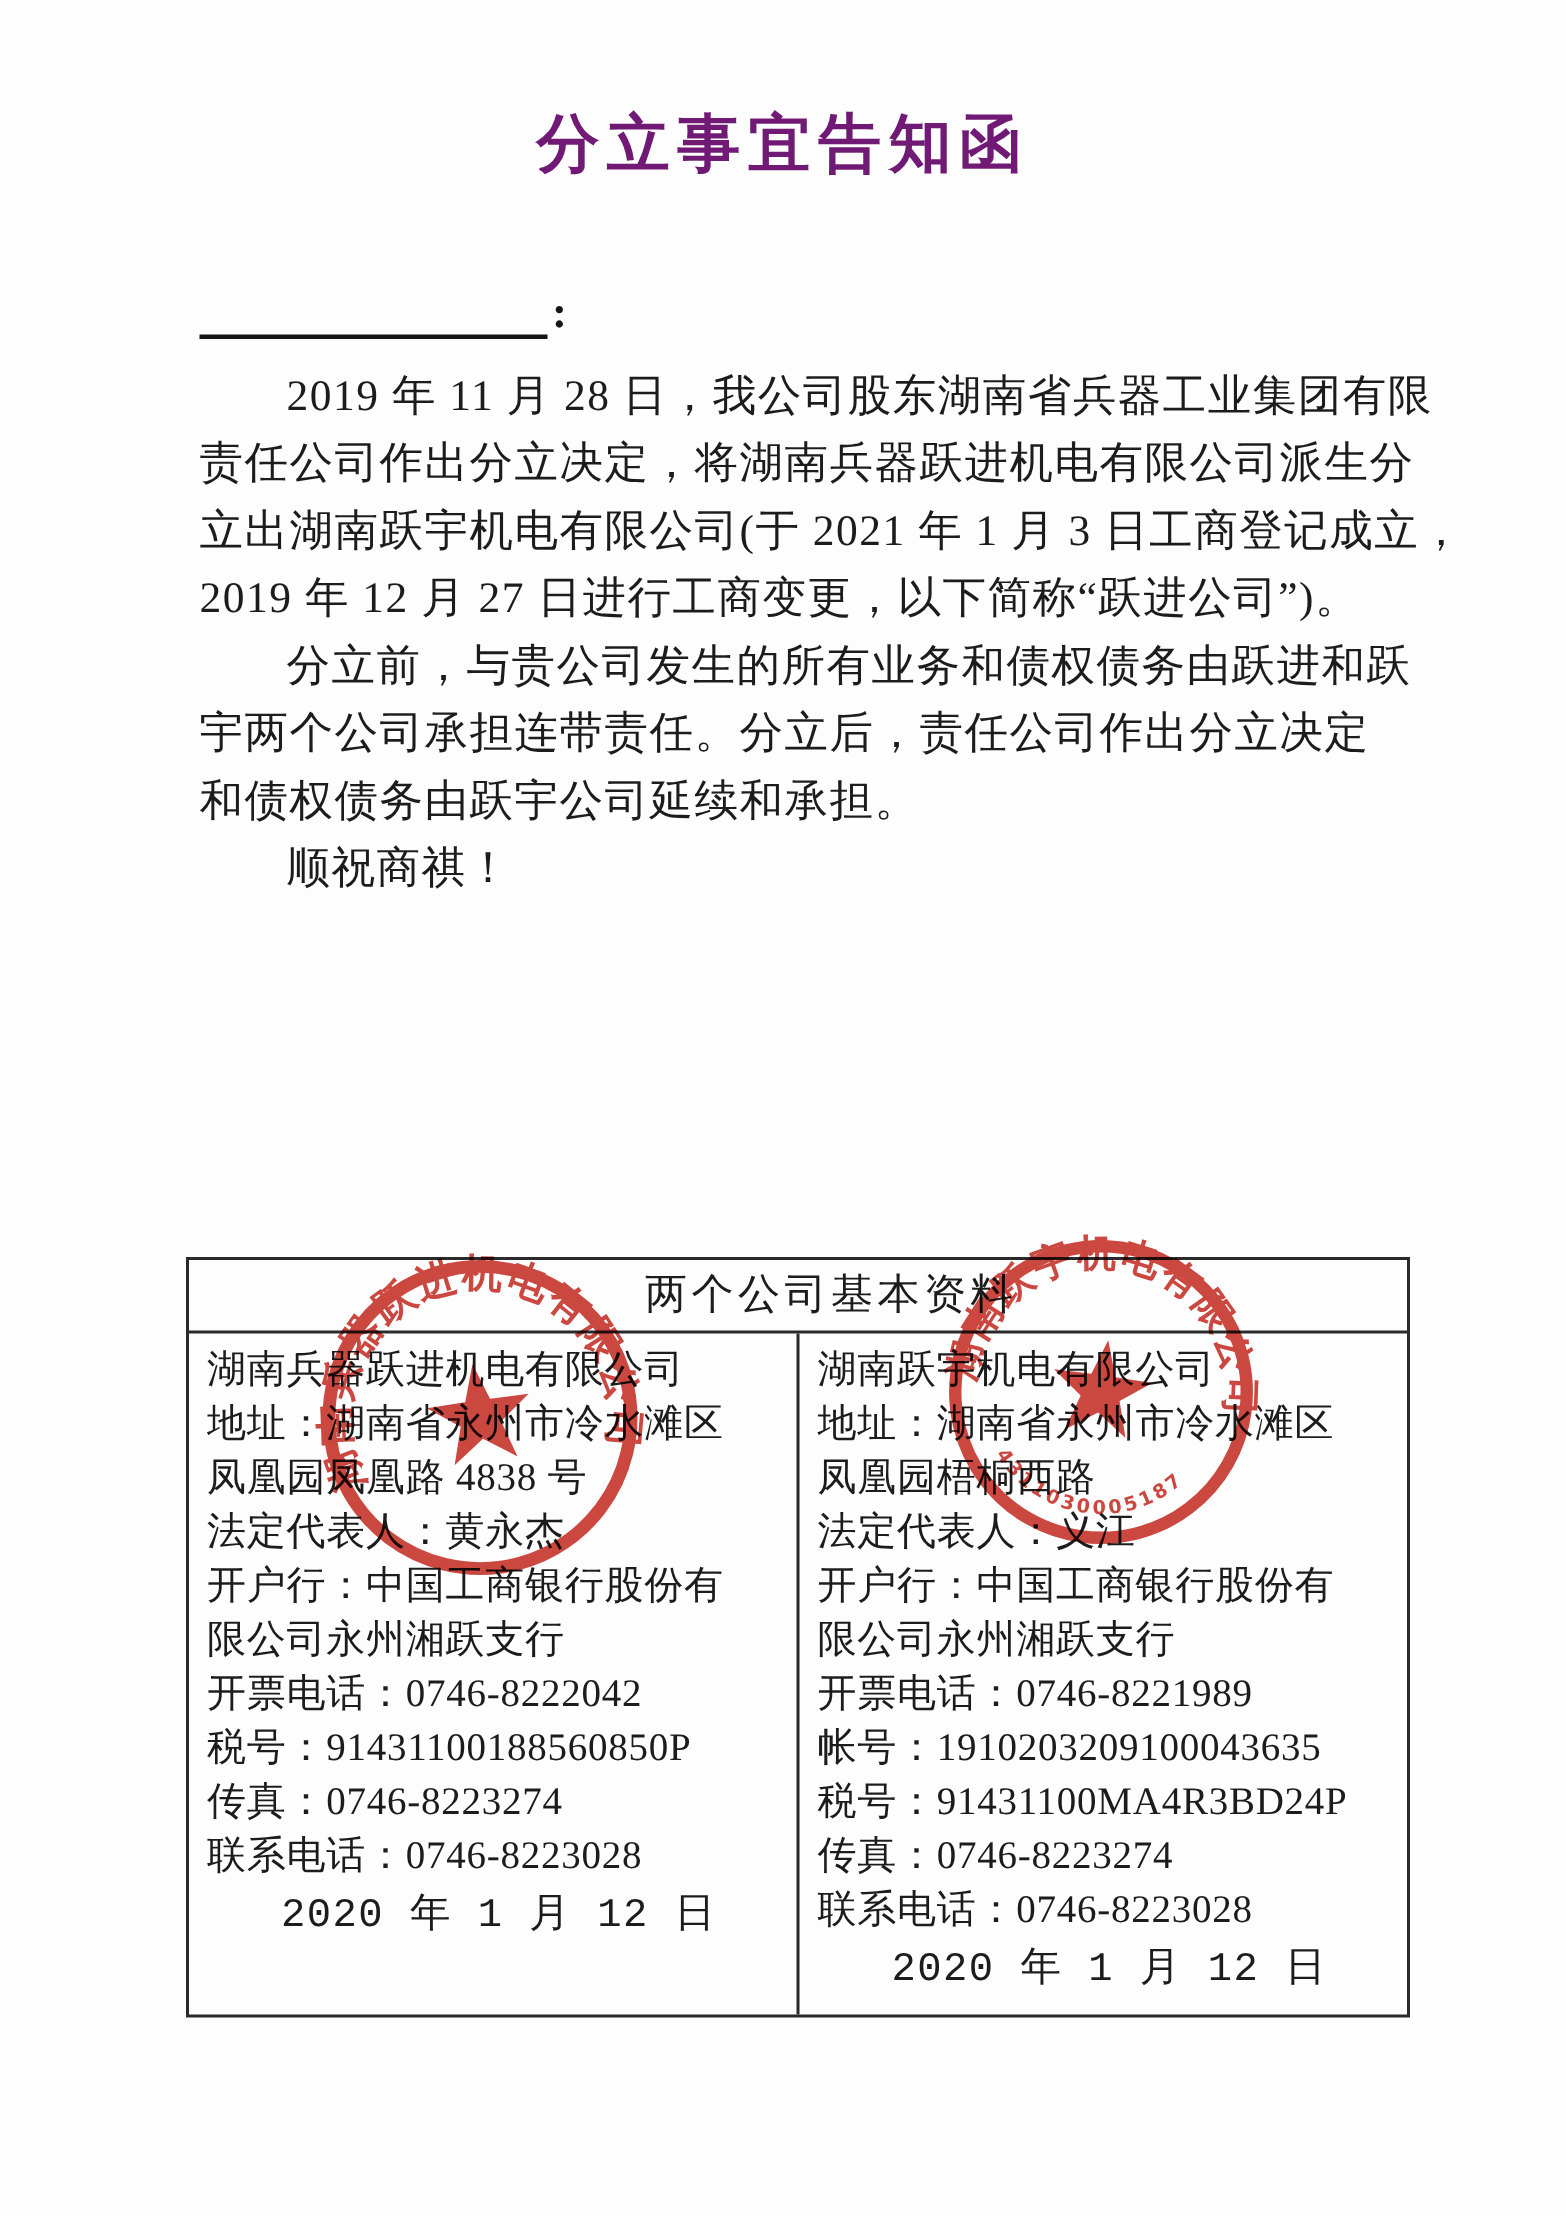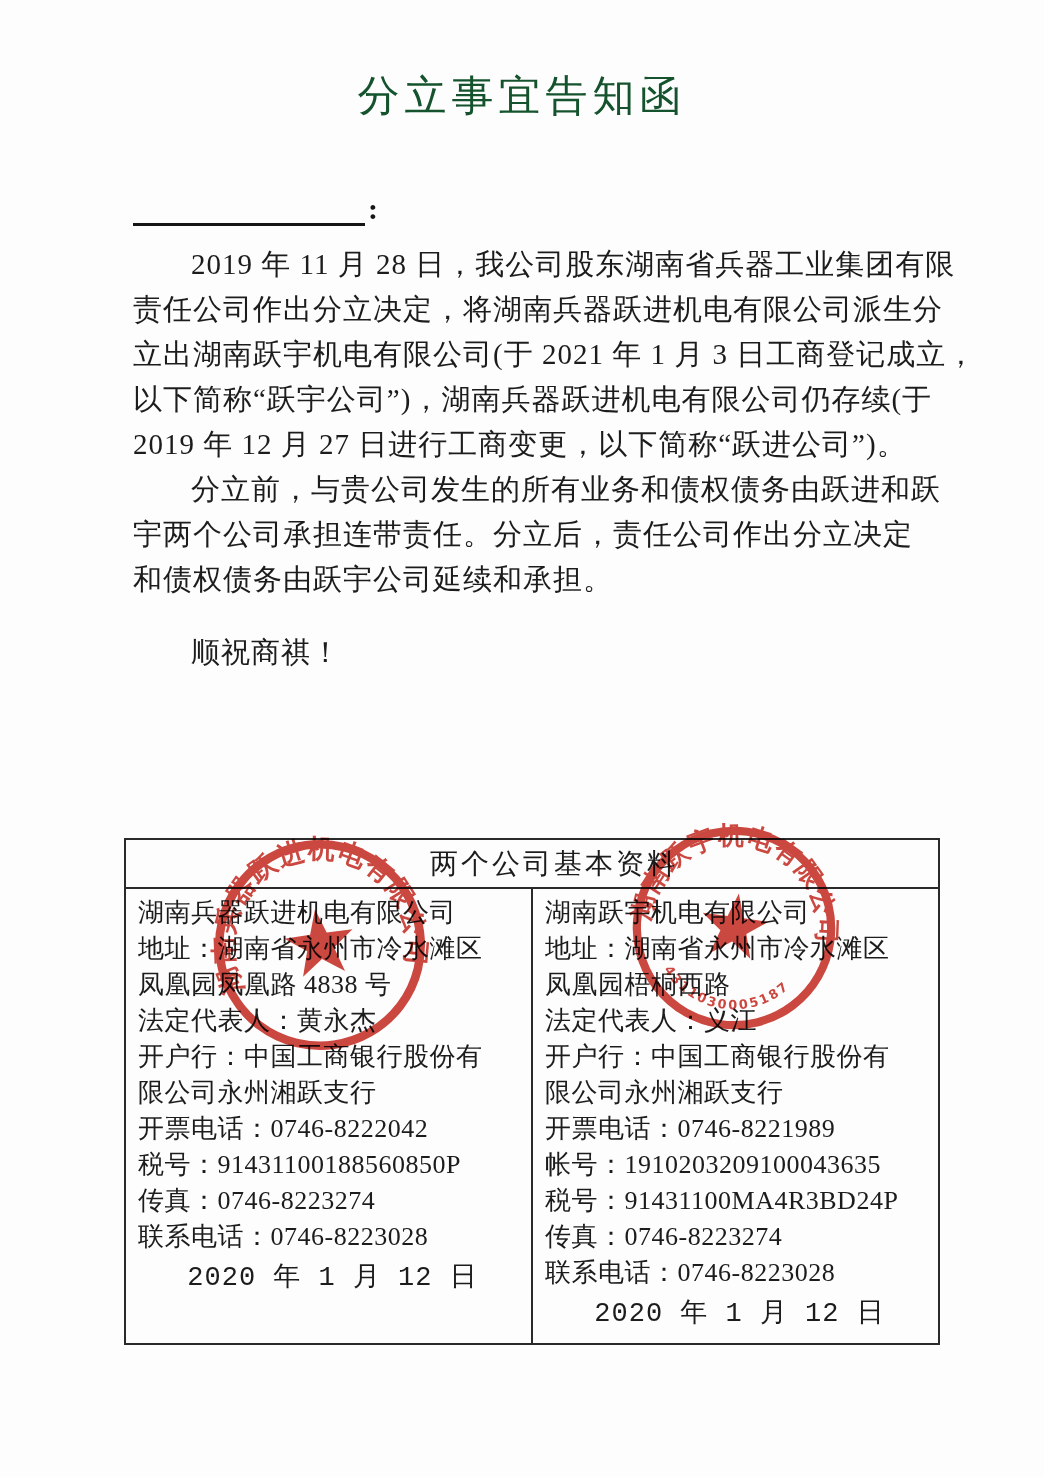--- a/index.html
+++ b/index.html
@@ -7,43 +7,43 @@
     width:1044px;height:1477px;
     background:#fdfdfd;
     font-family:"Liberation Serif","DejaVu Serif",serif;
     color:#1f1f1f;
     position:relative;
   }
   .page{position:absolute;inset:0;overflow:hidden;}
 
   .title{
     position:absolute;top:68px;left:0;width:100%;
-    text-align:center;font-size:42px;font-weight:normal;
-    letter-spacing:5px;color:#14532d;
+    text-align:center;font-size:42px;font-weight:bold;
+    letter-spacing:5px;color:#701a75;
   }
 
   .salutation{position:absolute;left:133px;top:192px;height:34px;}
   .salutation .blank{
     display:inline-block;width:232px;height:26px;
     border-bottom:3px solid #151515;vertical-align:bottom;
   }
   .salutation .colon{
     font-size:30px;font-weight:bold;vertical-align:bottom;
     margin-left:3px;color:#161616;
   }
 
   .body-text{position:absolute;left:133px;top:242px;width:815px;font-family:Liberation Serif, serif;}
   .body-text .line{
     font-size:29px;line-height:45px;letter-spacing:1px;
     white-space:nowrap;color:#1c1c1c;
   }
   .para .line:first-child{text-indent:58px;}
   .closing{
     font-size:29px;line-height:45px;letter-spacing:1px;
-    text-indent:58px;color:#1c1c1c;margin-top:28px;
+    text-indent:58px;color:#1c1c1c;
   }
 
   .info-table{
     position:absolute;left:124px;top:838px;width:816px;
     border:2px solid #2a2a2a;background:transparent;box-sizing:border-box;
   }
   .t-header{
     height:47px;line-height:47px;text-align:center;
     font-size:28px;letter-spacing:3px;
     border-bottom:2px solid #2a2a2a;color:#1c1c1c;padding-left:44px;
@@ -82,21 +82,20 @@
 
   <div class="salutation">
     <span class="blank"></span><span class="colon">:</span>
   </div>
 
   <div class="body-text">
     <div class="para">
         <div class="line">2019 年 11 月 28 日，我公司股东湖南省兵器工业集团有限</div>
         <div class="line">责任公司作出分立决定，将湖南兵器跃进机电有限公司派生分</div>
         <div class="line">立出湖南跃宇机电有限公司(于 2021 年 1 月 3 日工商登记成立，</div>
-        <div class="line">以下简称“跃宇公司”)，湖南兵器跃进机电有限公司仍存续(于</div>
         <div class="line">2019 年 12 月 27 日进行工商变更，以下简称“跃进公司”)。</div>
       </div>
     <div class="para">
         <div class="line">分立前，与贵公司发生的所有业务和债权债务由跃进和跃</div>
         <div class="line">宇两个公司承担连带责任。分立后，责任公司作出分立决定</div>
         <div class="line">和债权债务由跃宇公司延续和承担。</div>
       </div>
     <div class="closing">顺祝商祺！</div>
   </div>
 

